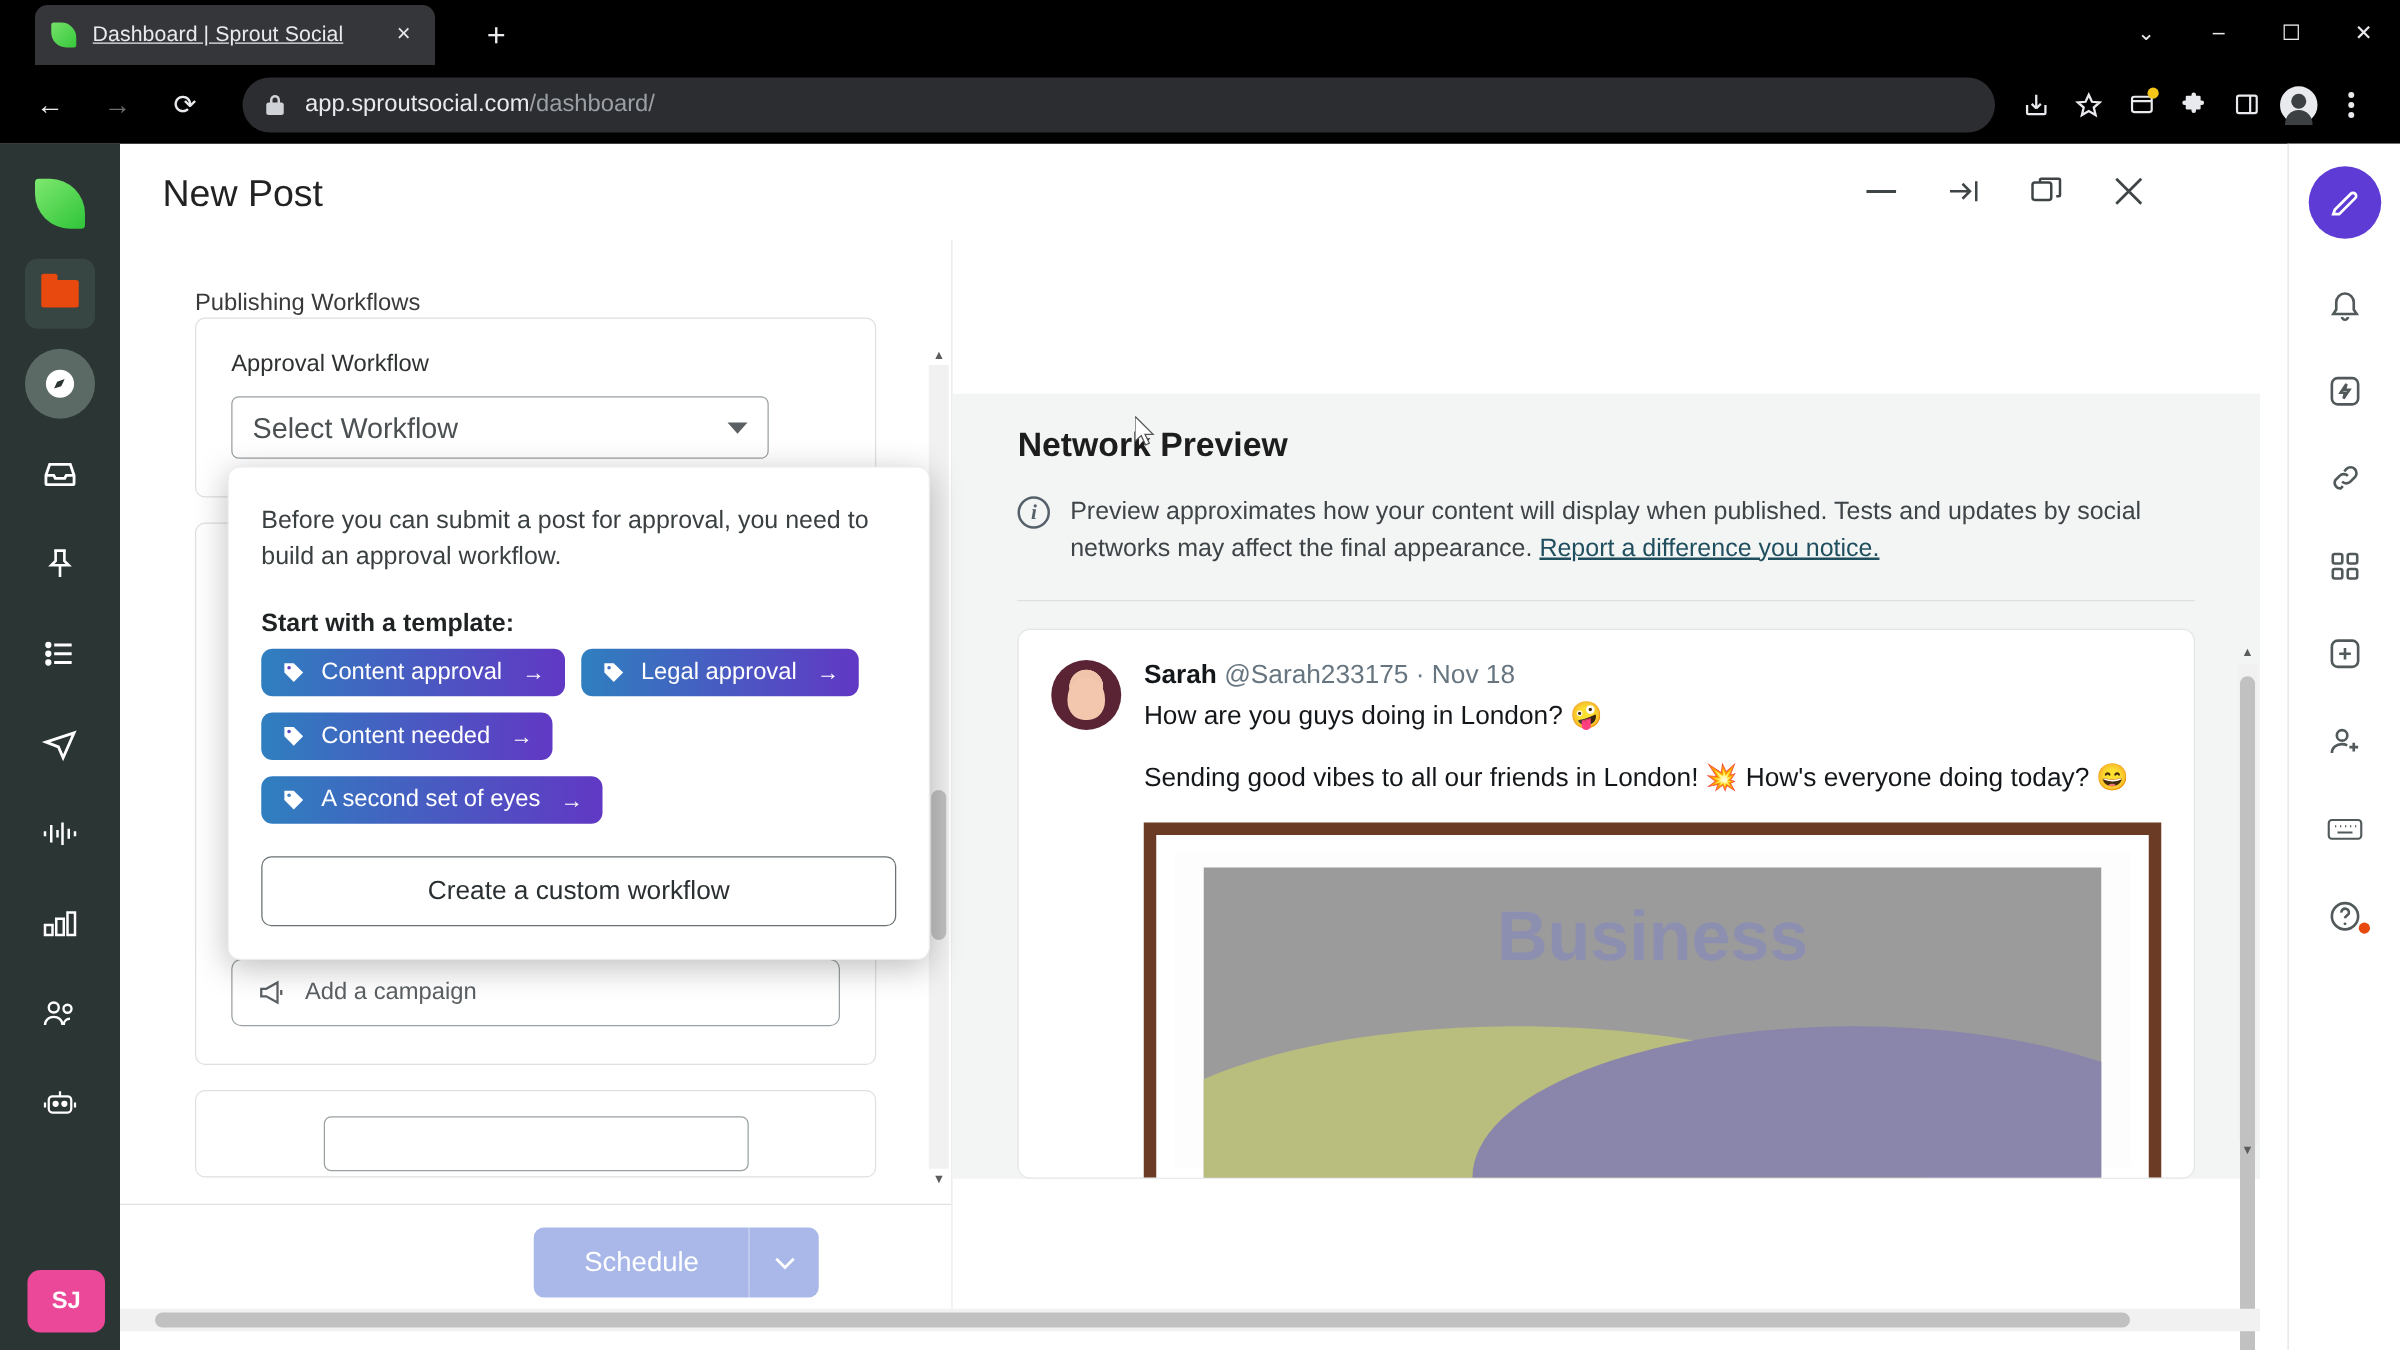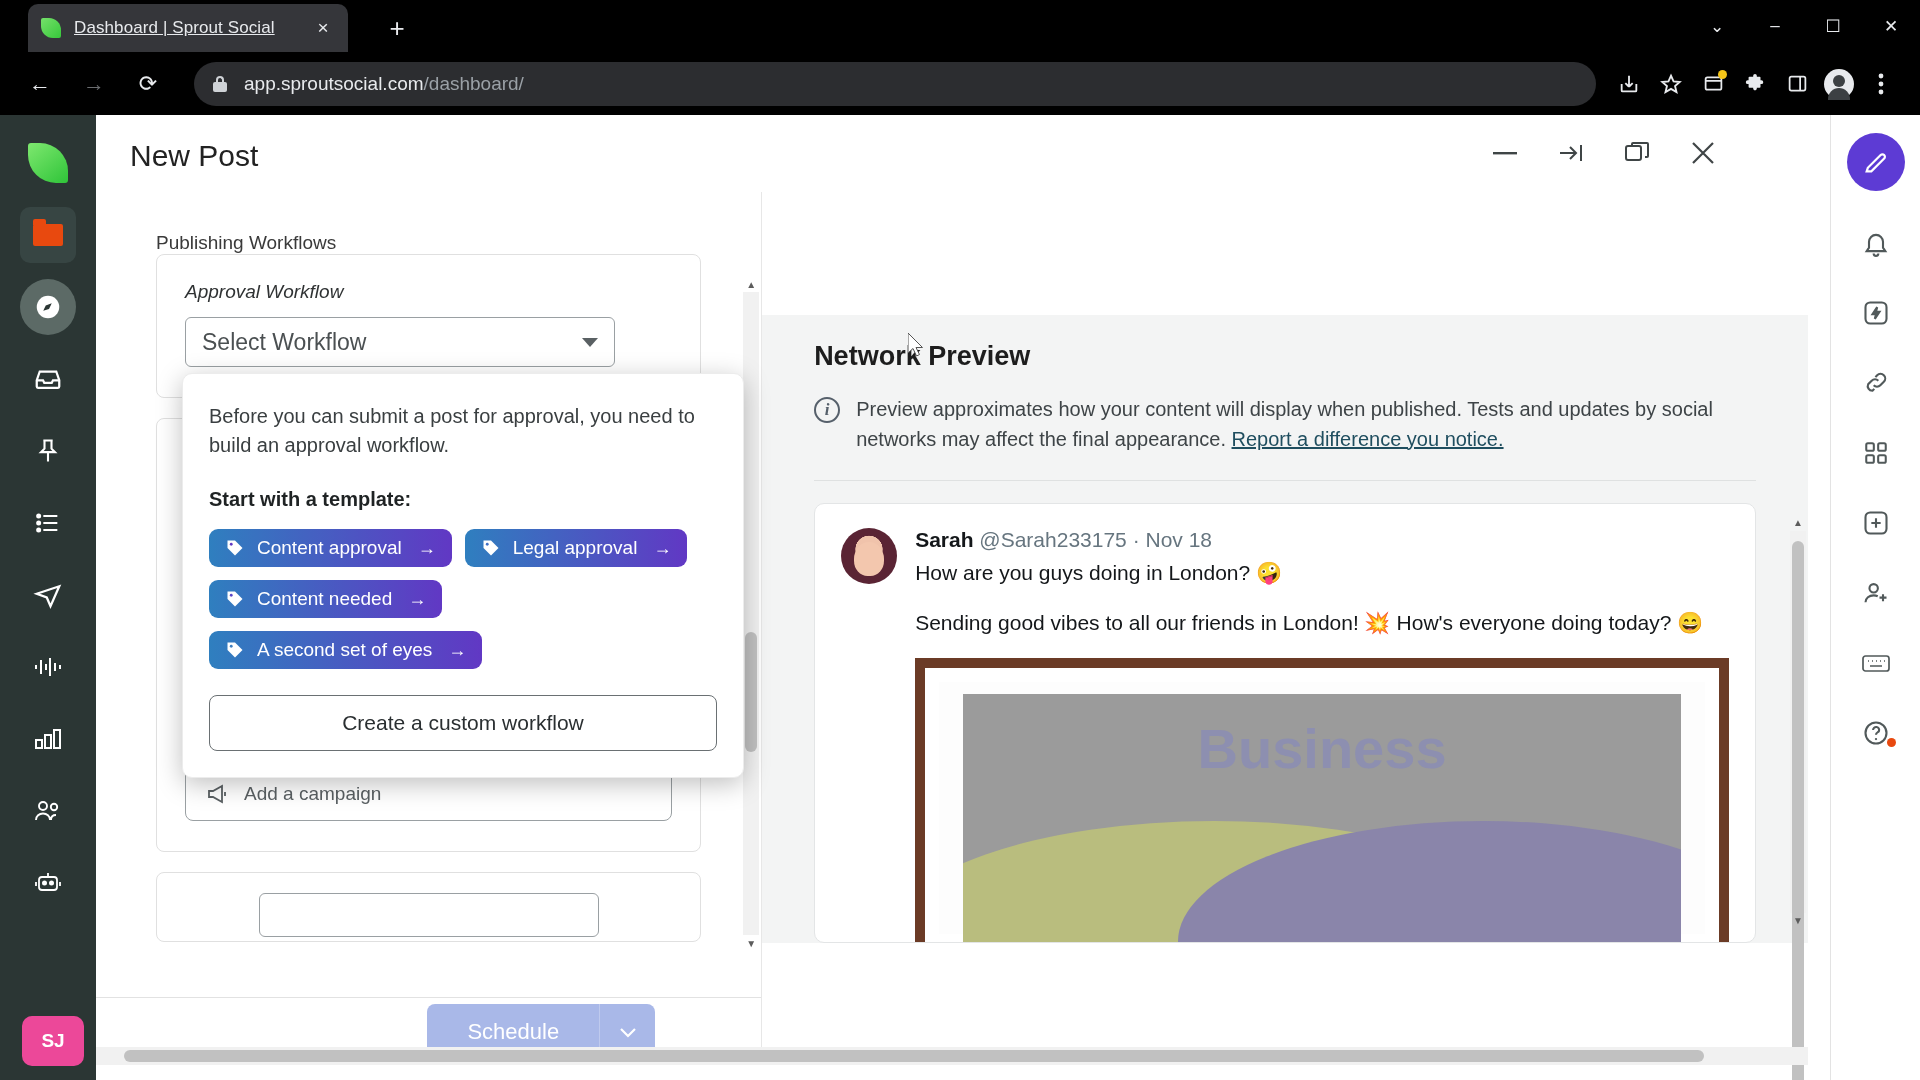--- a/index.html
+++ b/index.html
@@ -193,21 +193,21 @@
   
   .section-card {
     border: 1px solid #e0e0e0; border-radius: 8px; background: #fff;
     margin-bottom: 20px;
   }
   .cut-label {
     position: absolute; left: 60px; top: -8px;
     font-size: 19px; color: #3a3a3a;
   }
   .wf-block { padding: 26px 28px 30px 28px; }
-  .field-label { font-size: 19px; color: #2f3233; margin-bottom: 14px; font-weight: 400; font-style: italic; }
+  .field-label { font-size: 19px; color: #2f3233; margin-bottom: 14px; font-weight: 400; }
   .select-box {
     width: 430px; height: 50px; border: 1px solid #9aa0a3; border-radius: 6px;
     display: flex; align-items: center; justify-content: space-between;
     padding: 0 16px; color: #4b5052; font-size: 23px; background: #fff;
   }
   .chev-down {
     width: 0; height: 0; border-left: 8px solid transparent;
     border-right: 8px solid transparent; border-top: 9px solid #5a6063;
   }
 
@@ -261,21 +261,21 @@
     background: #c1c1c1; border-radius: 6px;
   }
   .sb-arrow {
     position: absolute; left: 0; width: 16px; height: 16px;
     display: flex; align-items: center; justify-content: center;
     color: #5c5c5c; font-size: 10px;
   }
 
   
   .compose-footer {
-    position: absolute; left: 0; right: 0; bottom: 0; height: 68px;
+    position: absolute; left: 0; right: 0; bottom: 10px; height: 92px;
     border-top: 1px solid #e2e2e2; background: #fff;
     display: flex; align-items: center; justify-content: flex-end;
     padding-right: 106px;
   }
   .schedule-group { display: flex; align-items: stretch; }
   .schedule-btn {
     background: #a9b8e8; color: #fff; font-size: 22px;
     border-radius: 8px 0 0 8px; padding: 0 40px;
     display: flex; align-items: center; height: 56px;
   }
@@ -361,21 +361,21 @@
   }
 
   
   .wf-popover {
     position: absolute; left: 182px; top: 373px; width: 562px;
     background: #fff; border-radius: 10px;
     box-shadow: 0 6px 26px rgba(0,0,0,.25); border: 1px solid #ececec;
     padding: 28px 26px 26px 26px; z-index: 40;
   }
   .wf-intro { font-size: 20px; line-height: 1.45; color: #3a3f41; margin-bottom: 28px; }
-  .wf-sub { font-size: 20px; font-weight: bold; color: #1f2324; margin-bottom: 18px; }
+  .wf-sub { font-size: 20px; font-weight: bold; color: #1f2324; margin-bottom: 8px; }
   .wf-chips { display: flex; flex-wrap: wrap; gap: 13px; margin-bottom: 26px; }
   .wf-chip {
     height: 38px; border-radius: 9px; color: #fff; font-size: 19px;
     display: flex; align-items: center; gap: 12px; padding: 0 16px;
     background: linear-gradient(90deg, #2f7fbf 0%, #6138c4 100%);
     white-space: nowrap;
   }
   .wf-chip .tagic { font-size: 17px; }
   .wf-chip .arr { font-size: 18px; margin-left: 4px; }
   .wf-custom {

